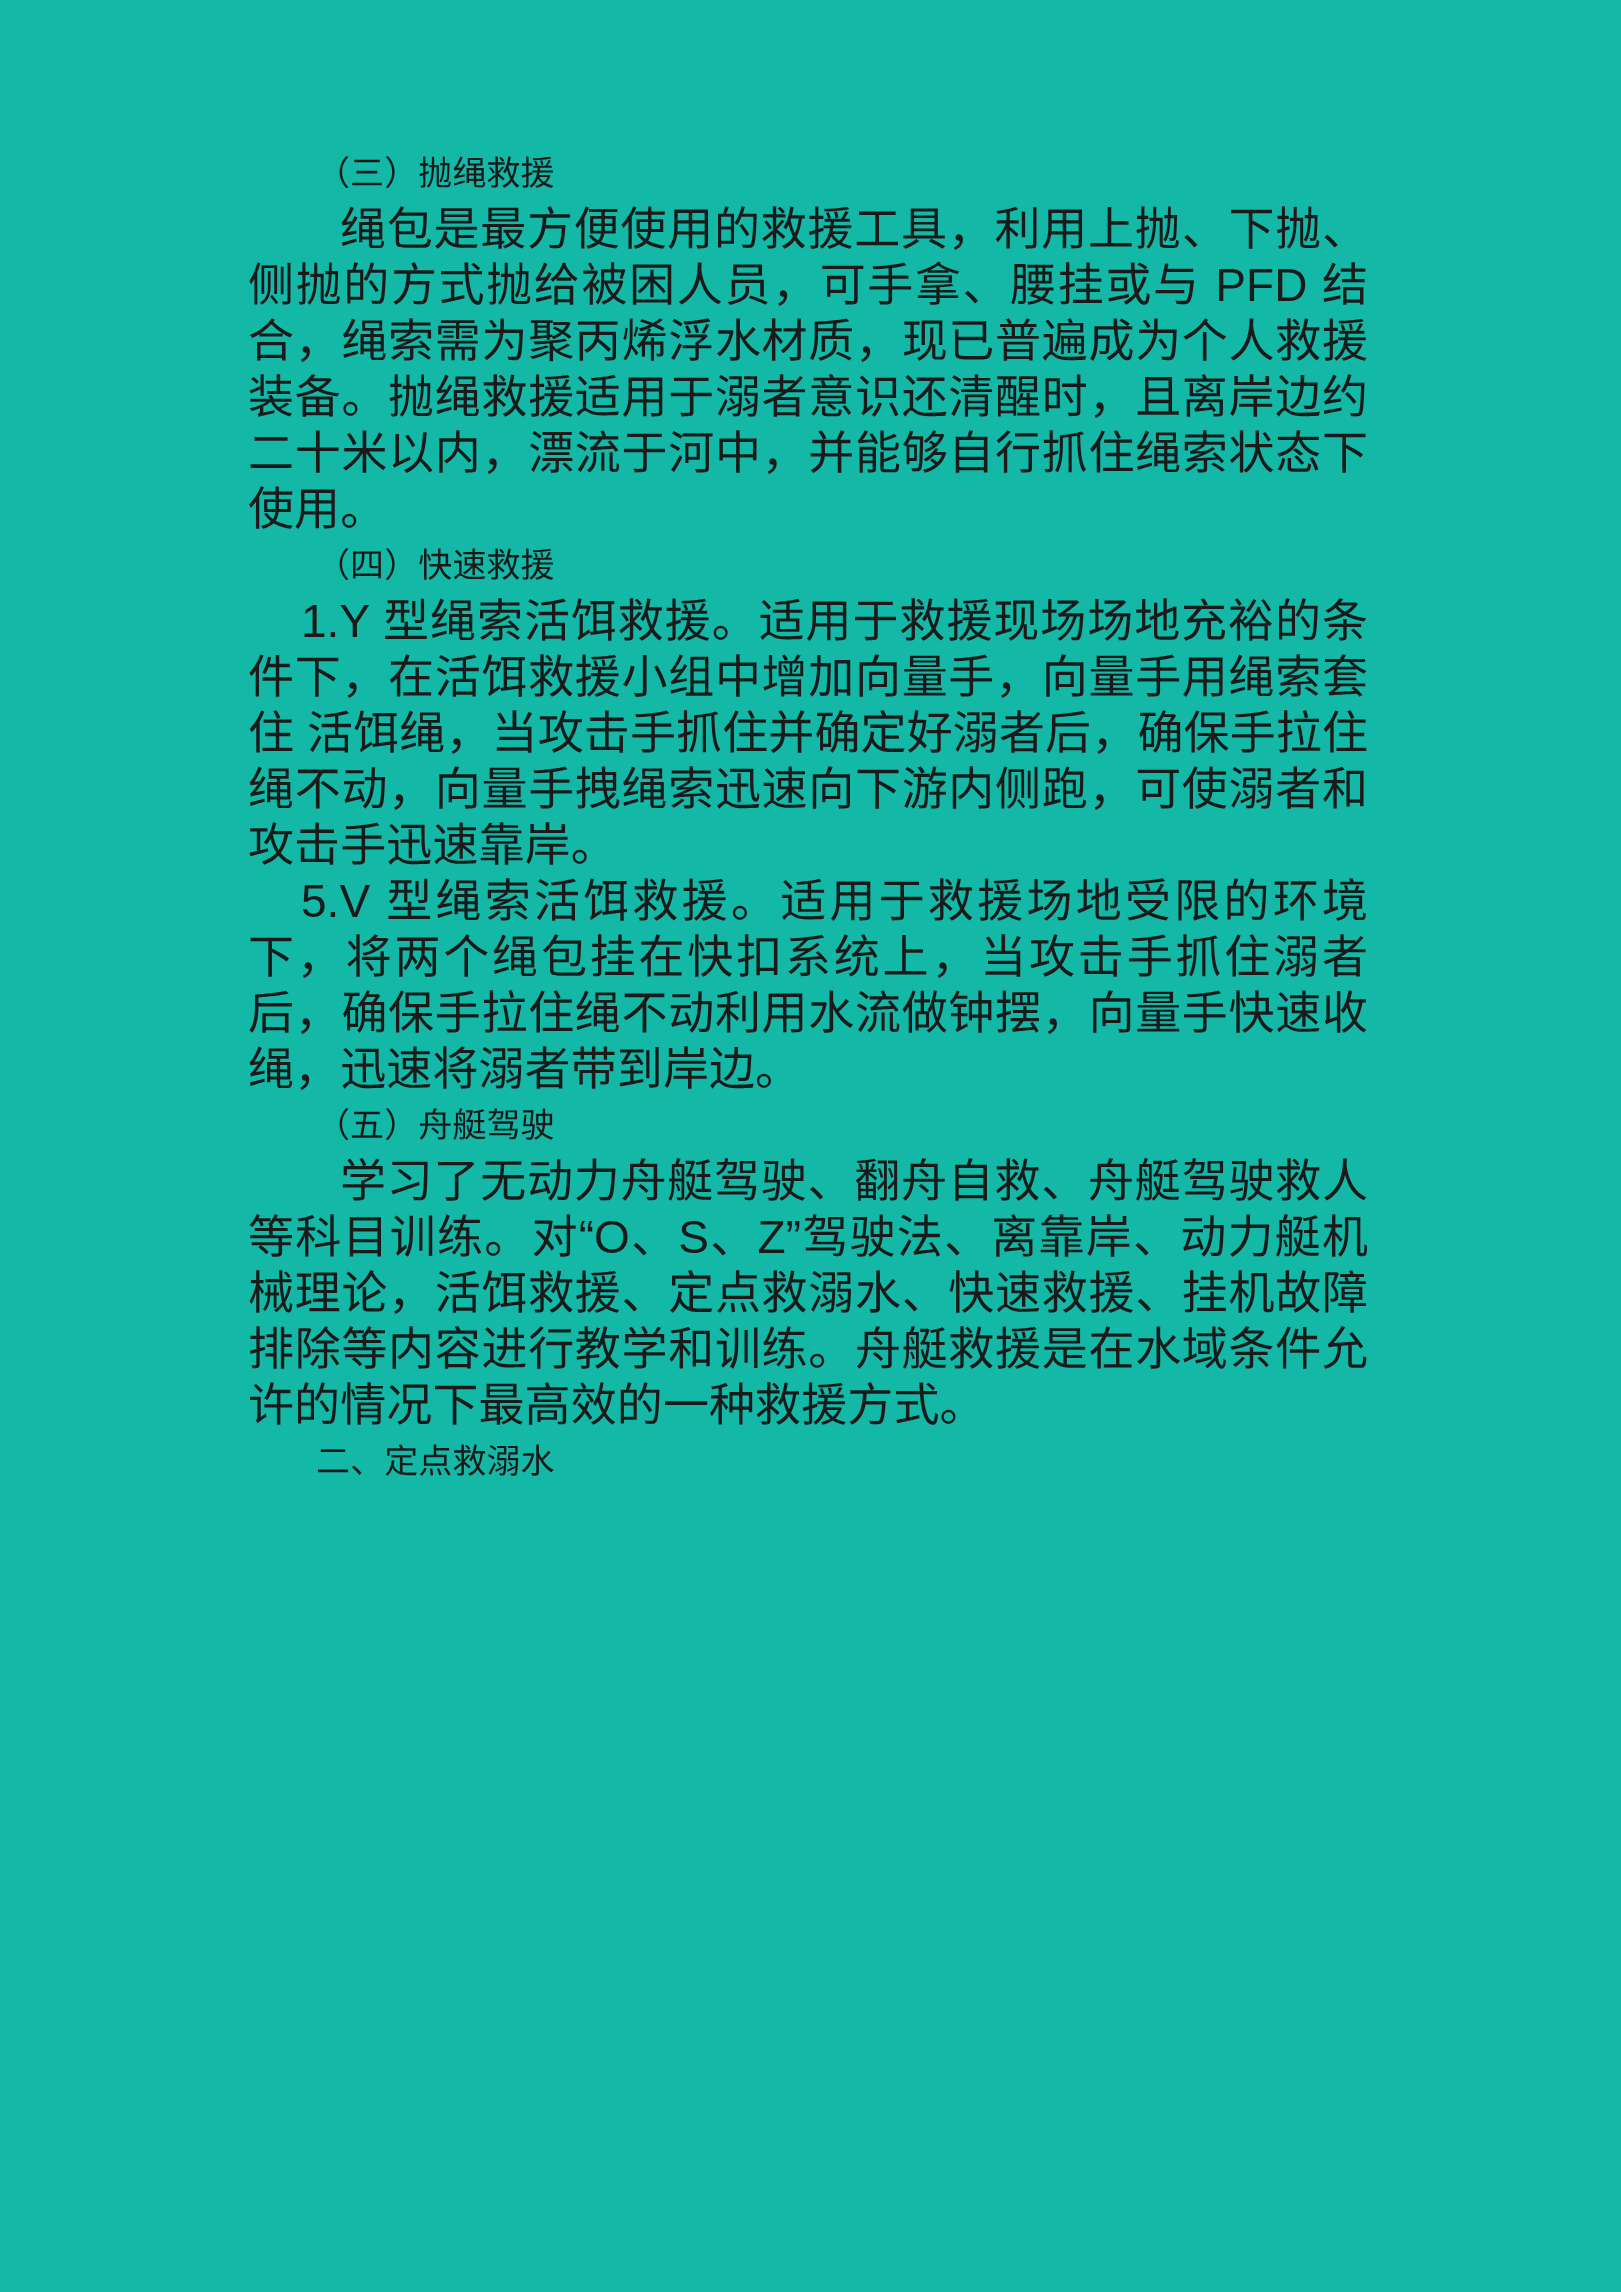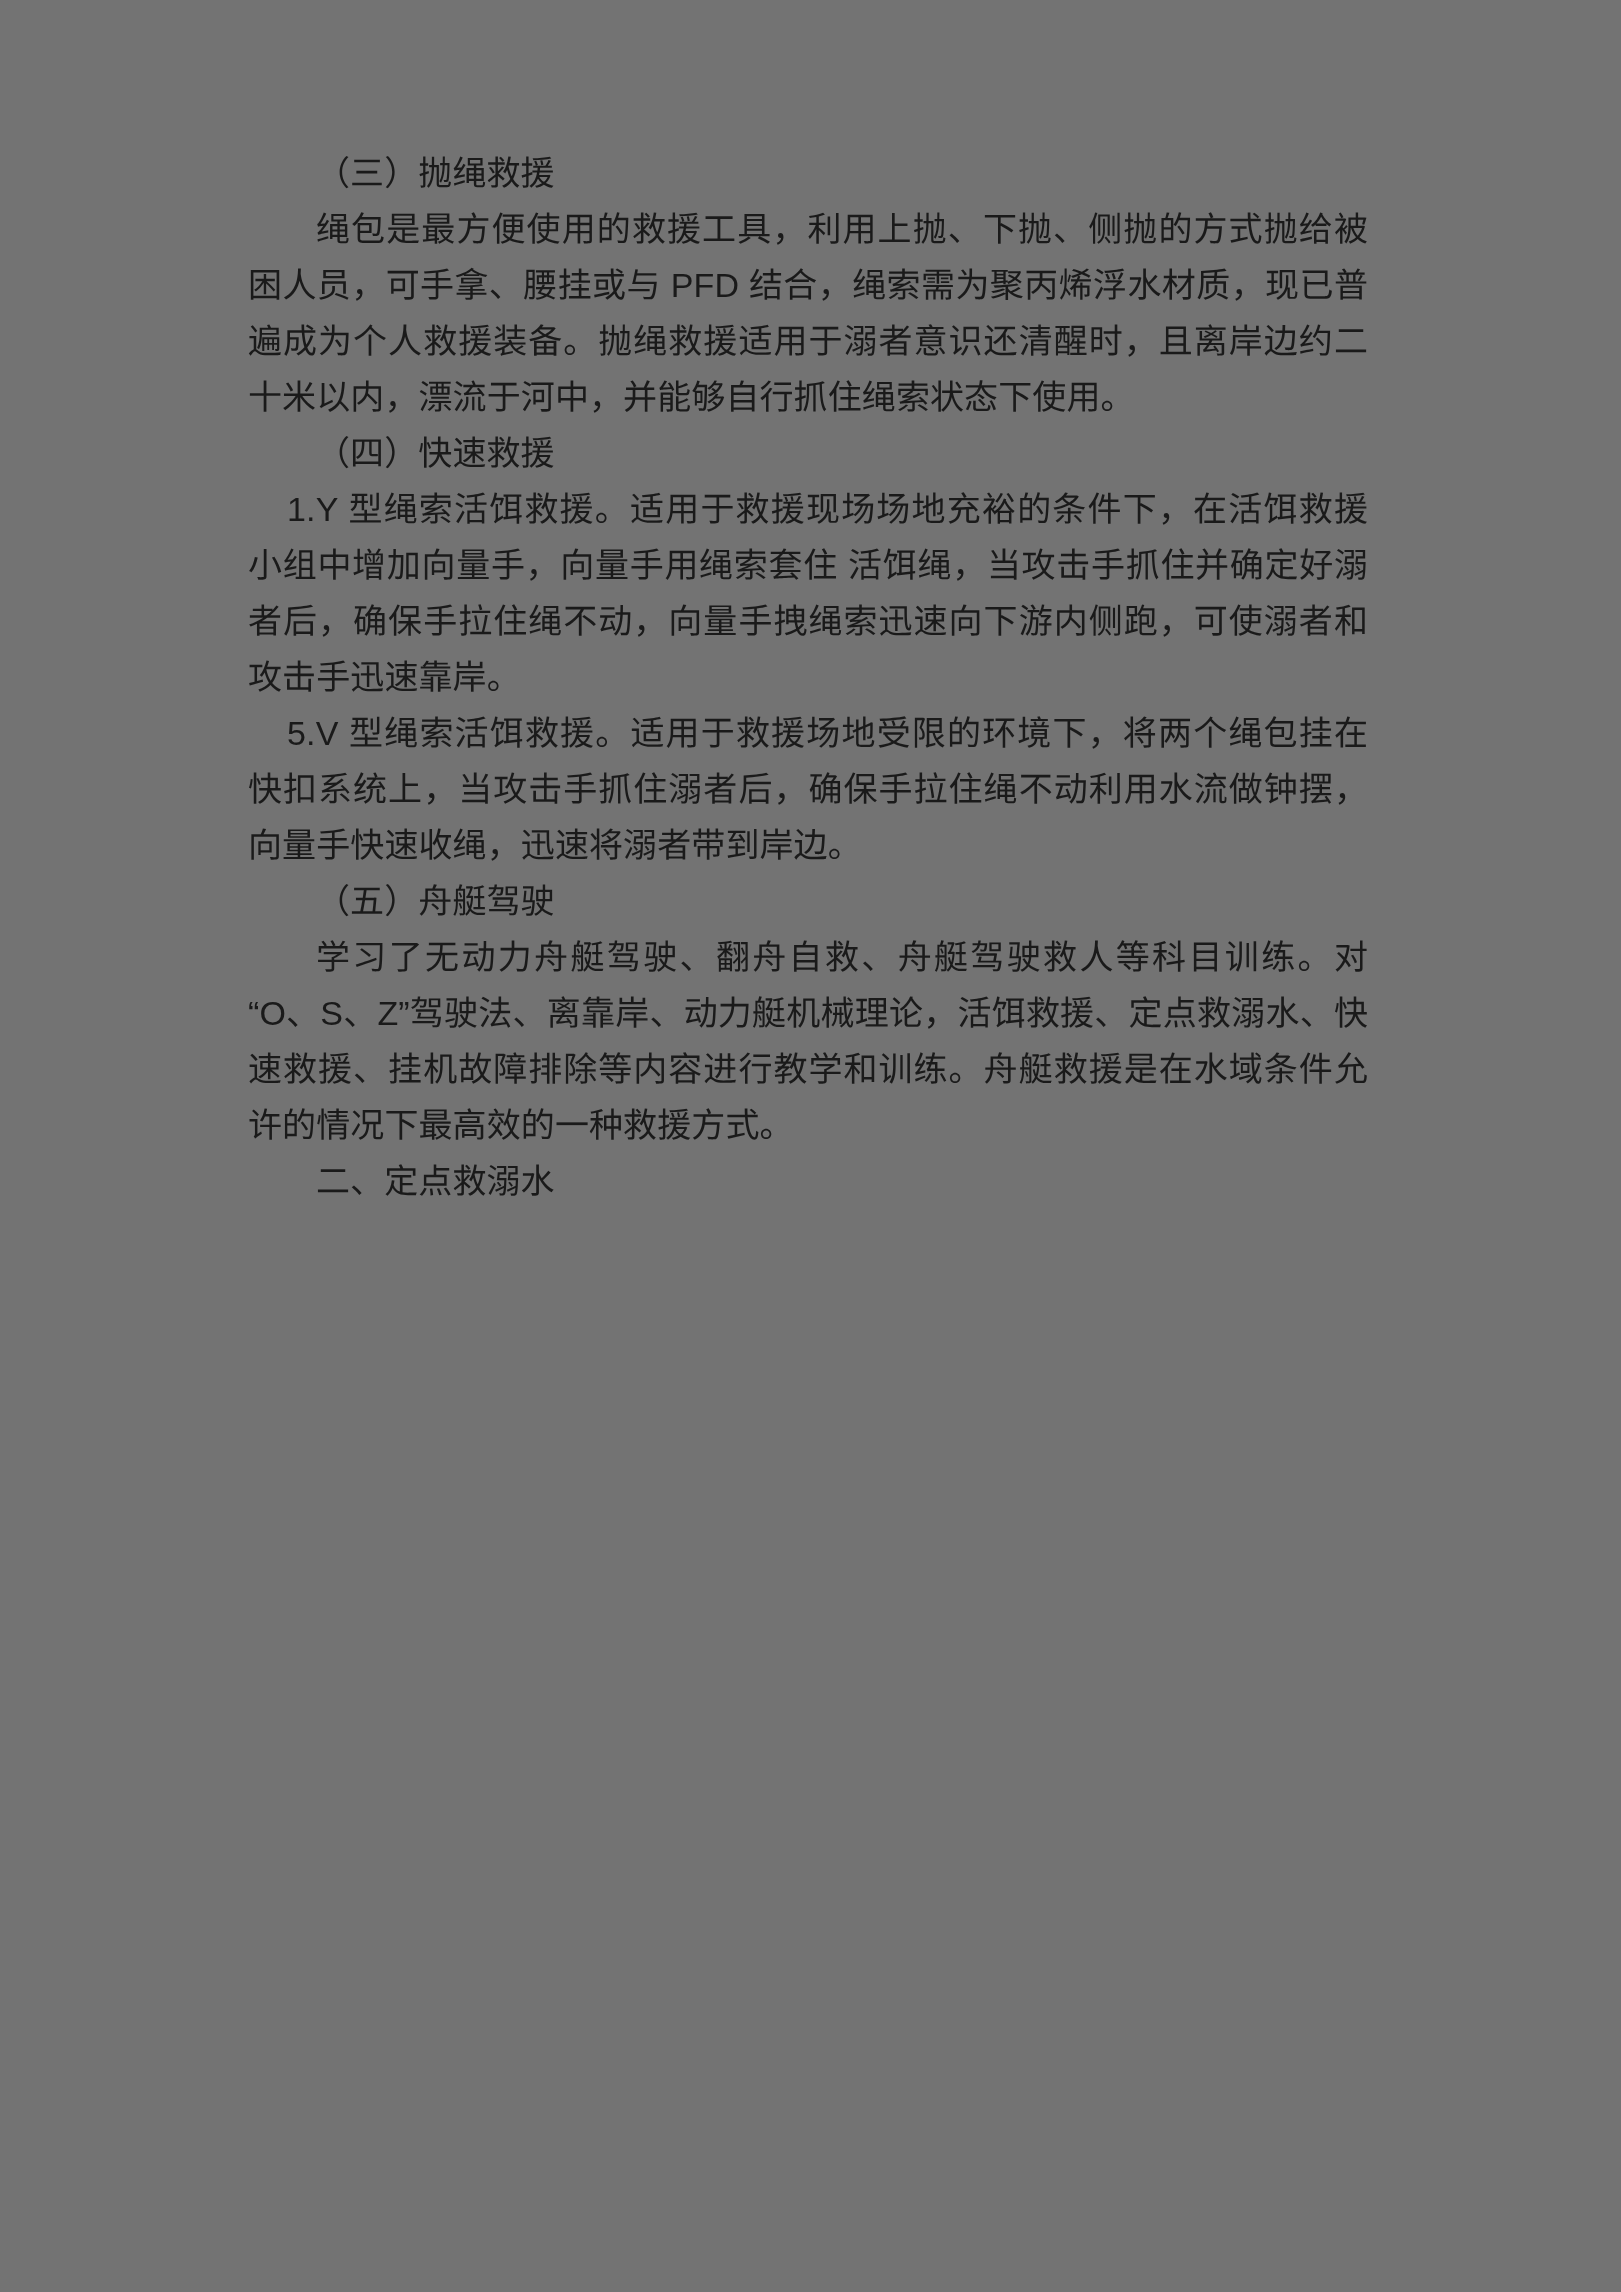--- a/index.html
+++ b/index.html
@@ -10,35 +10,35 @@
   }
 
   body {
     font-family: "Liberation Sans", "DejaVu Sans", sans-serif;
   }
 
   .page {
     position: relative;
     width: 1621px;
     height: 2293px;
-    background: #737373;
+    background: #14b8a6;
     box-sizing: border-box;
     overflow: hidden;
   }
 
   .content {
     position: absolute;
     left: 248px;
     top: 145px;
     width: 1120px;
   }
 
   
   .para {
-    font-size: 34px;
+    font-size: 46px;
     line-height: 56px;
     color: #1a1a1a;
     text-align: justify;
     text-justify: inter-character;
     text-indent: 2em;
     margin: 0;
     letter-spacing: 0.1px;
     font-weight: 400;
     word-break: break-all;
   }

